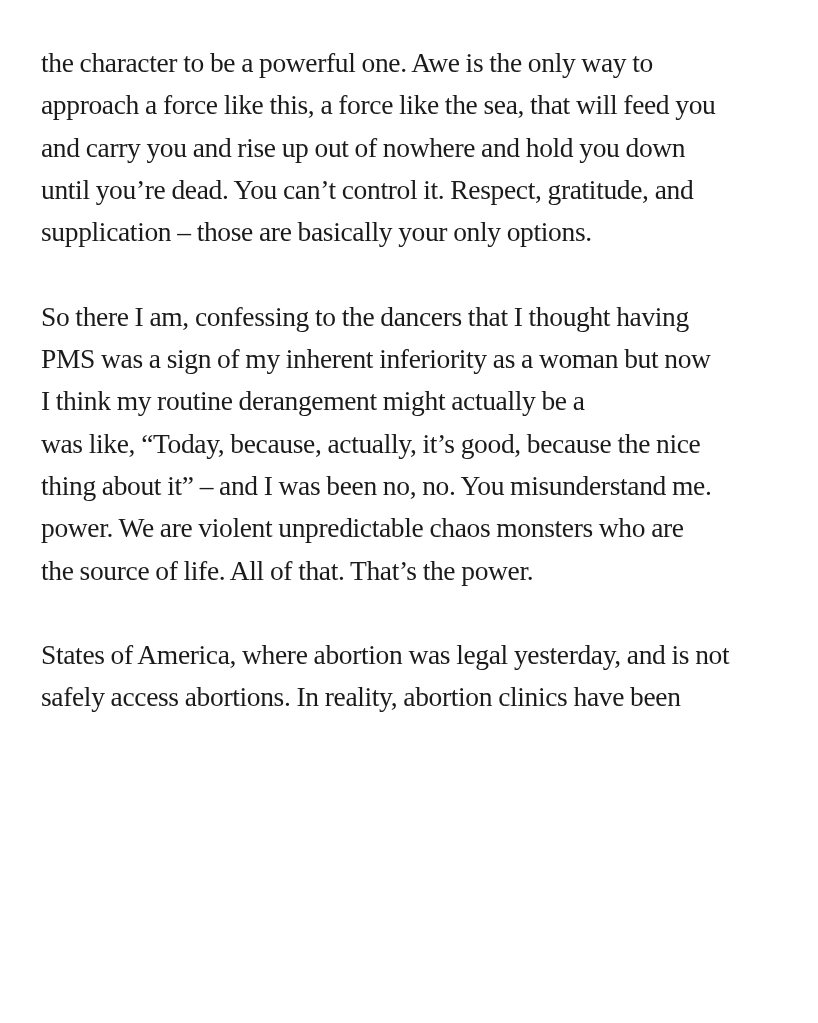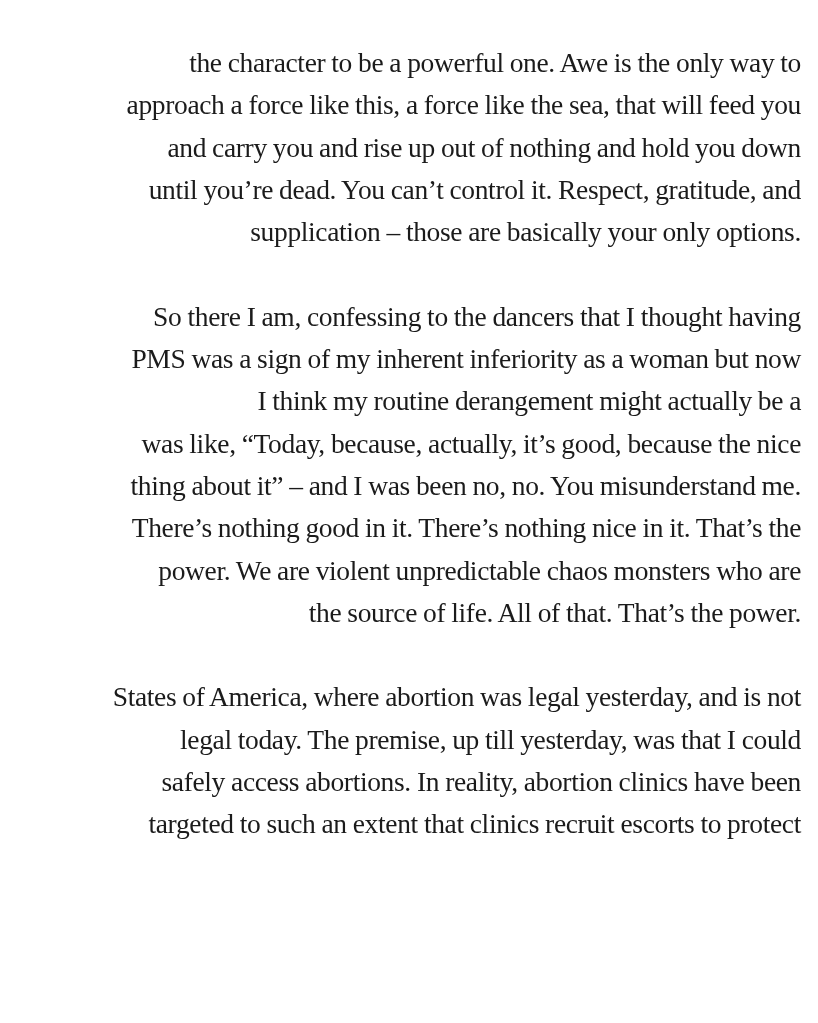--- a/index.html
+++ b/index.html
@@ -20,47 +20,43 @@
       width: 760px;
       font-family: "Liberation Serif", "DejaVu Serif", serif;
       font-size: 27.5px;
       line-height: 42.3px;
       color: #1b1b1b;
       letter-spacing: -0.35px;
       word-spacing: -0.5px;
     }
     .paragraph {
       margin: 0 0 42.3px 0;
-      text-align: right;
     }
     .line {
       display: block;
       white-space: nowrap;
     }
   </style>
 </head>
 <body>
 
 <div class="article">
   <p class="paragraph">
     <span class="line">the character to be a powerful one. Awe is the only way to</span>
     <span class="line">approach a force like this, a force like the sea, that will feed you</span>
-    <span class="line">and carry you and rise up out of nothing and hold you down</span>
+    <span class="line">and carry you and rise up out of nowhere and hold you down</span>
     <span class="line">until you’re dead. You can’t control it. Respect, gratitude, and</span>
     <span class="line">supplication – those are basically your only options.</span>
   </p>
   <p class="paragraph">
     <span class="line">So there I am, confessing to the dancers that I thought having</span>
     <span class="line">PMS was a sign of my inherent inferiority as a woman but now</span>
     <span class="line">I think my routine derangement might actually be a</span>
     <span class="line">was like, “Today, because, actually, it’s good, because the nice</span>
     <span class="line">thing about it” – and I was been no, no. You misunderstand me.</span>
-    <span class="line">There’s nothing good in it. There’s nothing nice in it. That’s the</span>
     <span class="line">power. We are violent unpredictable chaos monsters who are</span>
     <span class="line">the source of life. All of that. That’s the power.</span>
   </p>
   <p class="paragraph">
     <span class="line">States of America, where abortion was legal yesterday, and is not</span>
-    <span class="line">legal today. The premise, up till yesterday, was that I could</span>
     <span class="line">safely access abortions. In reality, abortion clinics have been</span>
-    <span class="line">targeted to such an extent that clinics recruit escorts to protect</span>
   </p>
 </div>
 
 </body></html>

